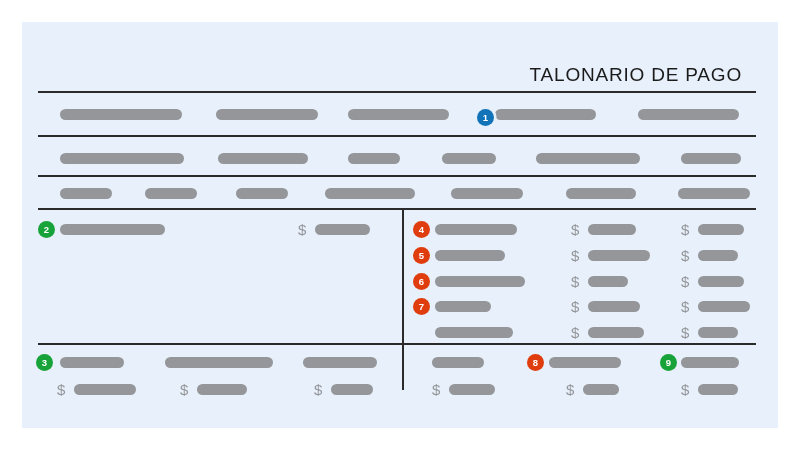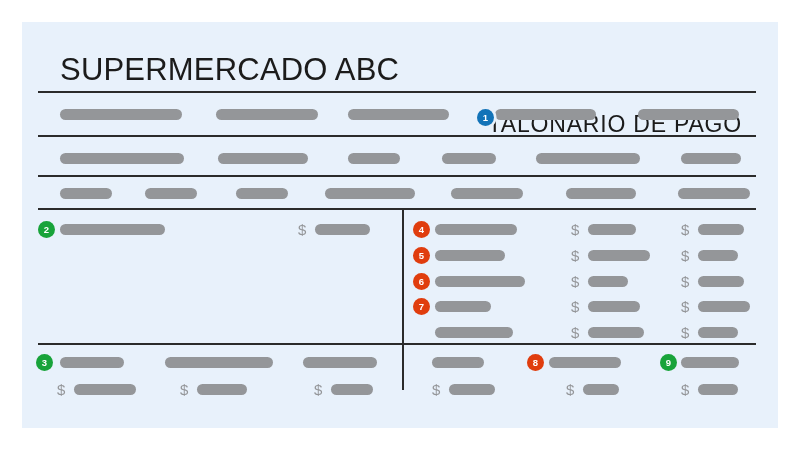--- a/index.html
+++ b/index.html
@@ -39,26 +39,25 @@
     font-size: 31px;
     letter-spacing: 0.2px;
     color: #1b1b1b;
     font-weight: 400;
     white-space: nowrap;
   }
   .doc-subtitle {
     position: absolute;
     right: 36px;
     top: 42px;
-    font-size: 23px;
+    font-size: 19px;
     letter-spacing: 0.8px;
     color: #1b1b1b;
     font-weight: 400;
     white-space: nowrap;
-    margin-top: 47px;
   }
 
   
   .rule {
     position: absolute;
     background: #2b2b2b;
     height: 2px;
   }
   .vrule {
     position: absolute;
@@ -103,21 +102,20 @@
   .badge.blue   { background: #1273b8; }
   .badge.green  { background: #18a33a; }
   .badge.orange { background: #e03d0e; }
 </style>
 </head>
 <body>
 
 <div id="stage">
   <div id="card">
 
-    <div class="doc-title">SUPERMERCADO ABC</div>
     <div class="doc-subtitle">TALONARIO DE PAGO</div>
 
     <div id="rules-layer">
         <div class="rule" style="left: 16px; top: 69px; width: 718px; height: 2px; background: rgb(43, 43, 43);"></div>
         <div class="rule" style="left: 16px; top: 113px; width: 718px; height: 2px; background: rgb(43, 43, 43);"></div>
         <div class="rule" style="left: 16px; top: 153px; width: 718px; height: 2px; background: rgb(43, 43, 43);"></div>
         <div class="rule" style="left: 16px; top: 186px; width: 718px; height: 2px; background: rgb(43, 43, 43);"></div>
         <div class="rule" style="left: 16px; top: 321px; width: 718px; height: 2px; background: rgb(43, 43, 43);"></div>
         <div class="vrule" style="left: 380px; top: 188px; width: 2px; height: 180px; background: rgb(43, 43, 43);"></div>
       </div>

